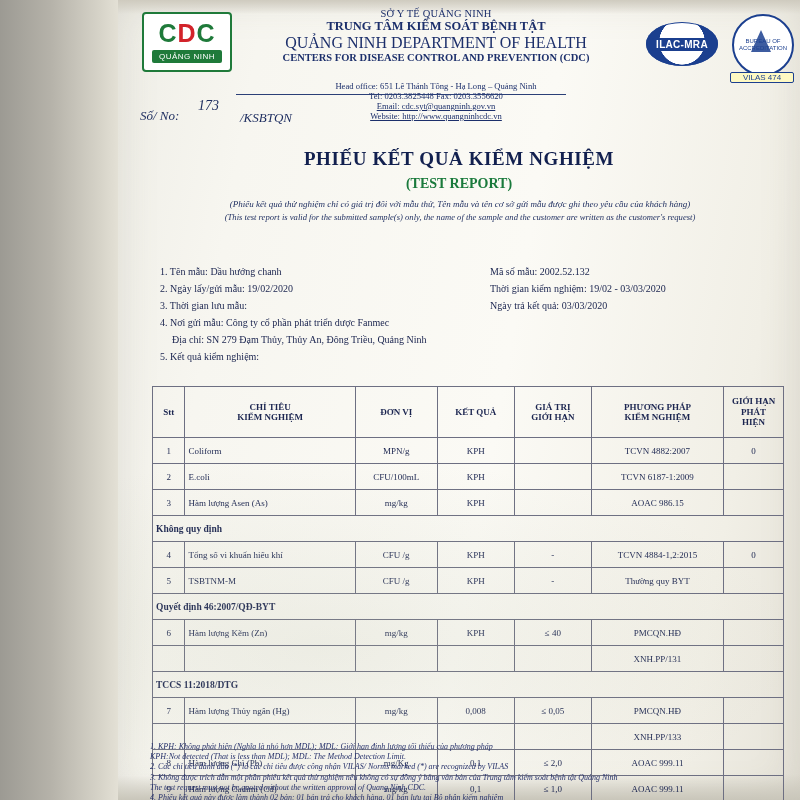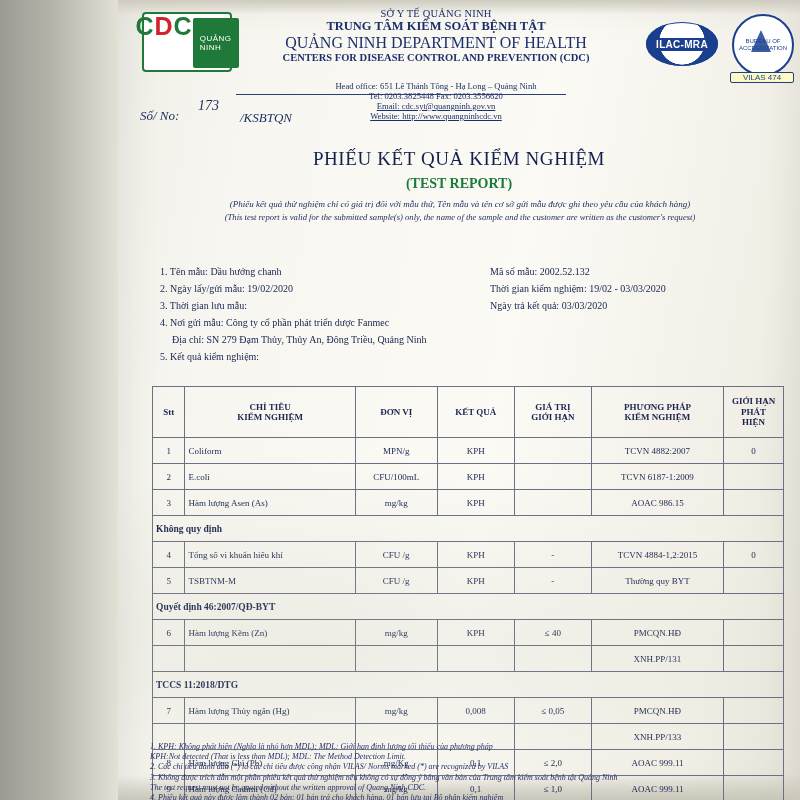--- a/index.html
+++ b/index.html
@@ -29,32 +29,32 @@
   .botshade{
     position:absolute;left:118px;bottom:0;width:682px;height:26px;
     background:linear-gradient(0deg,#c9c6ba,rgba(201,198,186,0));
   }
 
   
   .hdr{position:absolute;left:140px;top:8px;width:650px;height:88px;}
   .cdc-logo{
     position:absolute;left:2px;top:4px;width:86px;height:56px;
     border:2px solid #1f7a3a;border-radius:4px;background:#fff;
-    display:flex;flex-direction:row;align-items:flex-start;justify-content:center;
+    display:flex;flex-direction:column;align-items:center;justify-content:center;
   }
   .cdc-logo .cdc{
     font-family:"Liberation Sans", sans-serif;font-weight:bold;font-size:25px;
     letter-spacing:1px;line-height:1;
   }
   .cdc-logo .cdc span:nth-child(1){color:#1f7a3a;}
   .cdc-logo .cdc span:nth-child(2){color:#d2232a;}
   .cdc-logo .cdc span:nth-child(3){color:#1f7a3a;}
   .cdc-logo .qn{
     margin-top:4px;font-family:"Liberation Sans", sans-serif;font-size:8px;
-    color:#fff;background:#1f7a3a;padding:16px 7px;border-radius:2px;letter-spacing:.5px;
+    color:#fff;background:#1f7a3a;padding:2px 7px;border-radius:2px;letter-spacing:.5px;
   }
   .hdr-center{
     position:absolute;left:96px;top:0px;width:400px;text-align:center;color:#1c2f6b;
   }
   .hdr-center .l1{font-size:10.5px;letter-spacing:.2px;}
   .hdr-center .l2{font-size:12.5px;font-weight:bold;}
   .hdr-center .l3{font-size:16px;}
   .hdr-center .l4{font-size:10.5px;font-weight:bold;}
   .hdr-center .l5{font-size:8.6px;margin-top:18px;}
   .hdr-center .l6{font-size:8.6px;}
@@ -98,21 +98,21 @@
   }
 
   
   .sono{position:absolute;left:140px;top:108px;font-style:italic;font-size:13px;color:#1b2b5e;}
   .sono .num{position:absolute;left:58px;top:-10px;font-size:14px;color:#1b2b5e;}
   .sono .ks{position:absolute;left:100px;top:2px;font-style:italic;}
 
   
   .title{
     position:absolute;left:118px;top:148px;width:682px;text-align:center;
-    font-size:19px;font-weight:normal;letter-spacing:.6px;color:#12204f;
+    font-size:19px;font-weight:bold;letter-spacing:.6px;color:#12204f;
   }
   .subtitle{
     position:absolute;left:118px;top:176px;width:682px;text-align:center;
     font-size:14px;font-weight:bold;color:#1a7a3c;
   }
   .note1{
     position:absolute;left:150px;top:199px;width:620px;text-align:center;
     font-size:9px;font-style:italic;color:#1b2b5e;
   }
   .note2{

